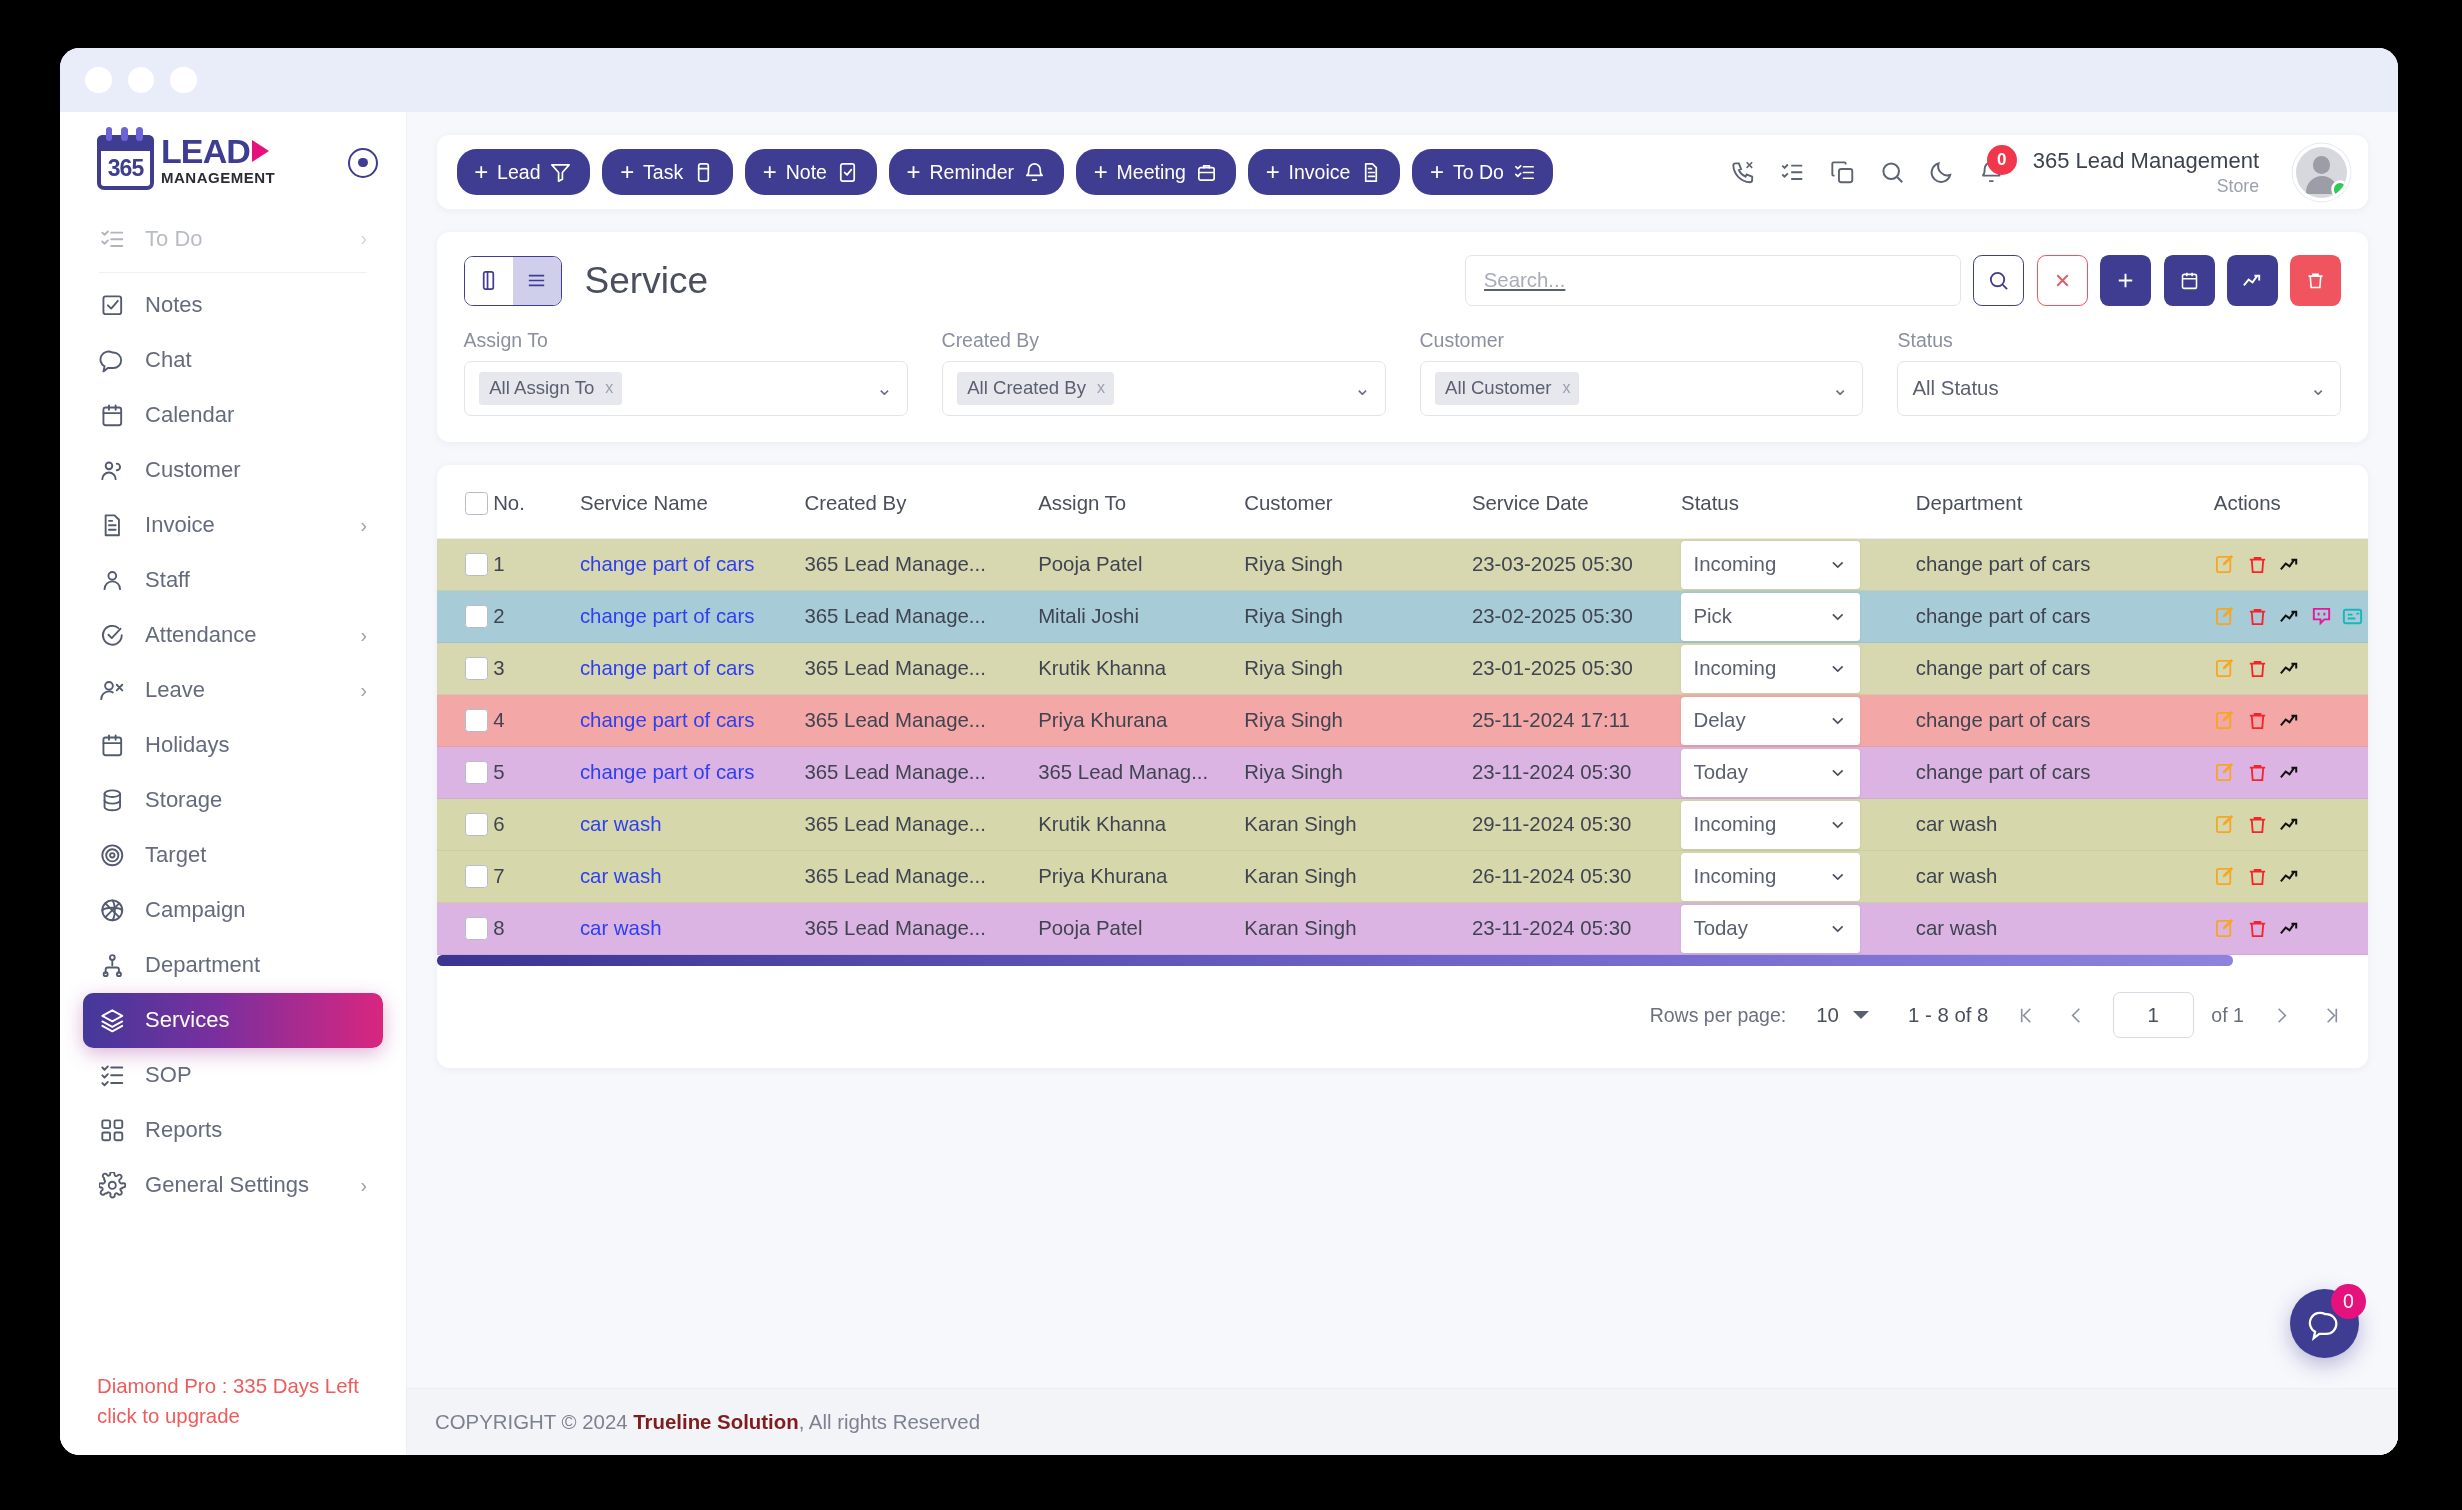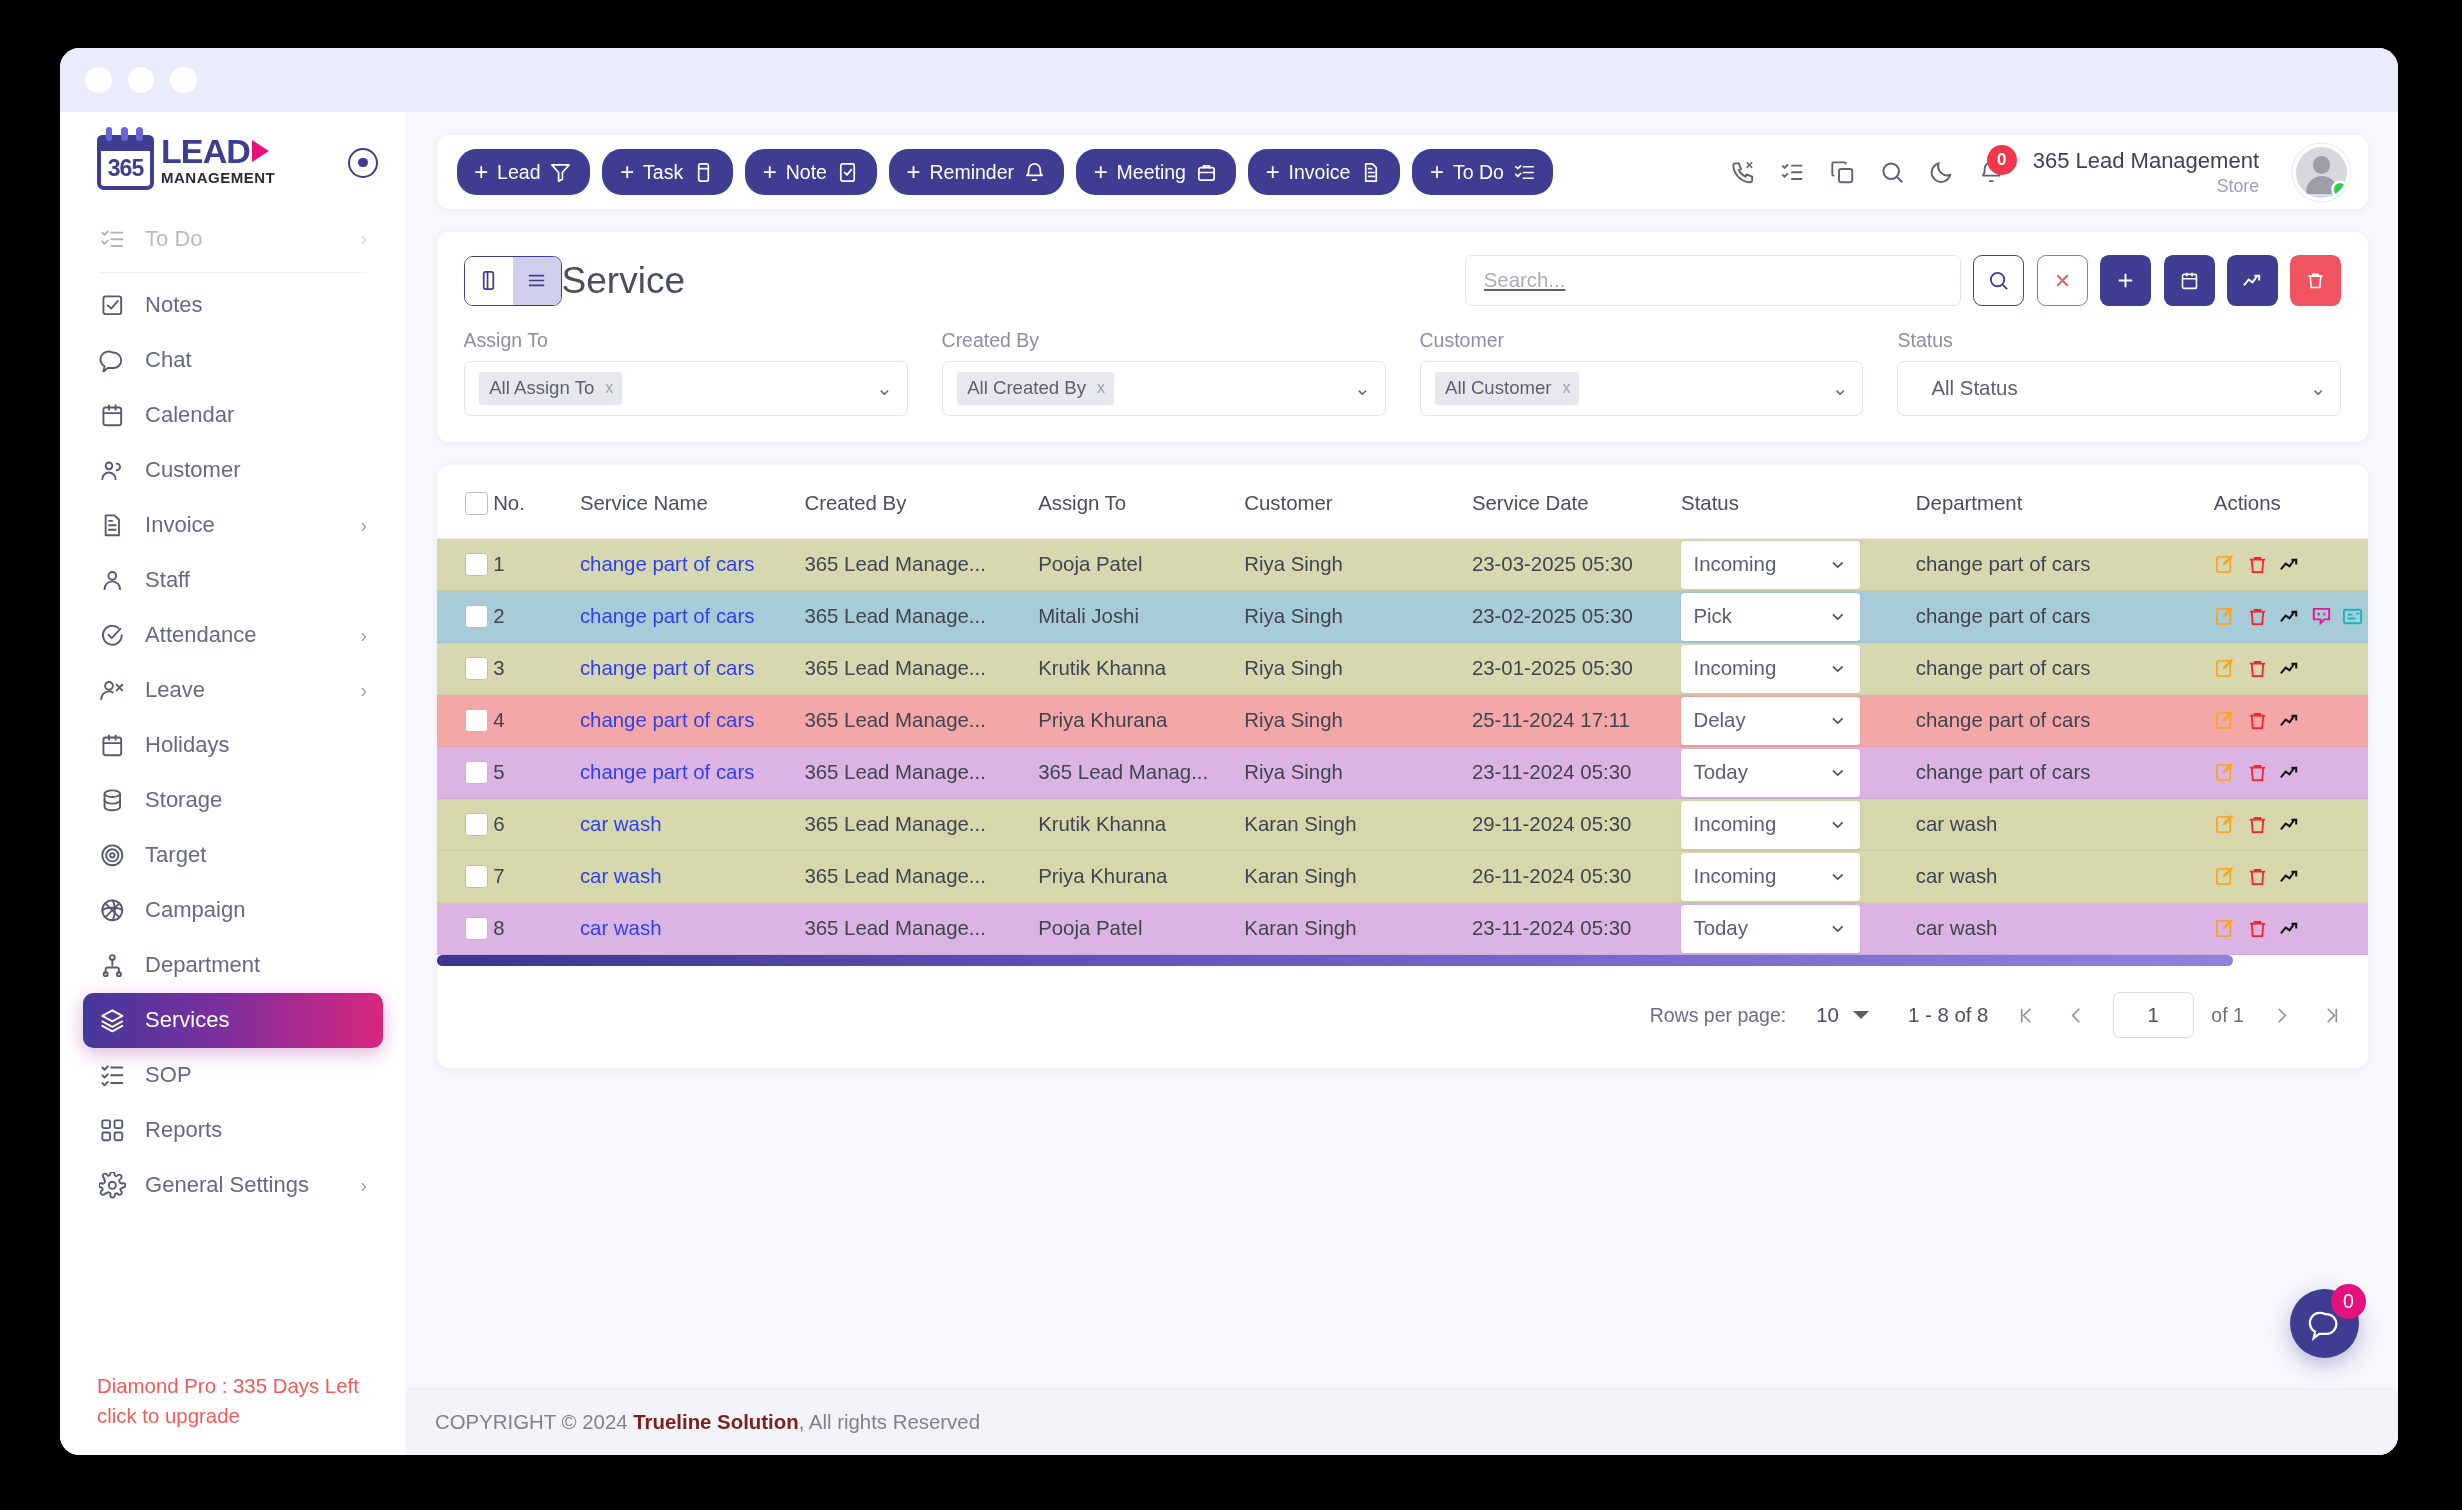--- a/index.html
+++ b/index.html
@@ -118,21 +118,21 @@
   .avatar .on { position:absolute; right:0.9px; bottom:1.8px; width:12.4px;height:12.4px;border-radius:50%;background:#2fcb53; box-shadow:0 0 0 2.7px #fff;}
 
   .card {
     margin: 23px 30px 0 30px; background:#fff; border-radius: 12.4px;
     padding: 23px 26.6px 26.6px 26.6px; box-shadow: 0 1.8px 8.9px rgba(30,40,90,.05);
   }
   .card-head { display:flex; align-items:center; }
   .viewtoggle { display:flex; border:1.8px solid #3f3d91; border-radius: 8.9px; overflow:hidden; }
   .vt-btn { width:48px;height:48px; display:flex;align-items:center;justify-content:center; cursor:pointer; color:#3f3d91; background:#fff;}
   .vt-btn.sel { background:#cfcfec; }
-  .page-title { font-size: 37px; color:#4a4f5e; font-weight: 400;}
+  .page-title { font-size: 37px; color:#4a4f5e; margin-left: 23px; font-weight: 400;}
   .head-right { margin-left:auto; display:flex; align-items:center; gap: 12.4px; }
   .searchbox {
     width: 496px; height: 51px; border:1.8px solid #e2e5ec; border-radius: 7px;
     padding: 0 17.7px; font-size:20.4px; color:#5b6070; outline:none; background:#fff;
     font-family: "Liberation Sans", sans-serif;
     text-decoration: underline;
   }
   .searchbox::placeholder { color:#a7acb8; }
   .sq {
     width: 51px;height:51px;border-radius:8.9px; display:flex;align-items:center;justify-content:center;
@@ -148,21 +148,21 @@
   .filt label { display:block; font-size: 19.5px; color:#8b90a0; margin-bottom: 8.9px; }
   .selbox {
     height: 55px; border:1.8px solid #e2e5ec; border-radius:7px; display:flex; align-items:center;
     padding: 0 14px; background:#fff; cursor:pointer;
   }
   .chip {
     background:#e6e8ee; border-radius:3.5px; padding: 5.3px 8.9px 5.3px 10.6px; font-size:18.6px; color:#5b6070;
     display:flex; align-items:center; gap:11px;
   }
   .chip .x { color:#9aa0ae; font-size:16px; }
-  .selbox .plain { font-size: 20.4px; color:#5b6070;margin-left:19px; }
+  .selbox .plain { font-size: 20.4px; color:#5b6070; }
   .selbox .caret { margin-left:auto; color:#6b7080; font-size: 19.5px; }
 
   .tablecard {
     margin: 23px 30px 0 30px; background:#fff; border-radius: 12.4px;
     box-shadow: 0 1.8px 8.9px rgba(30,40,90,.05); overflow:hidden;
   }
   table { width:100%; border-collapse: collapse; table-layout: fixed; }
   thead th {
     text-align:left; font-weight:400; color:#4a4f5e; font-size: 20.4px;
     padding: 26.6px 0 23px 0; border-bottom: 0.9px solid #ececec;

